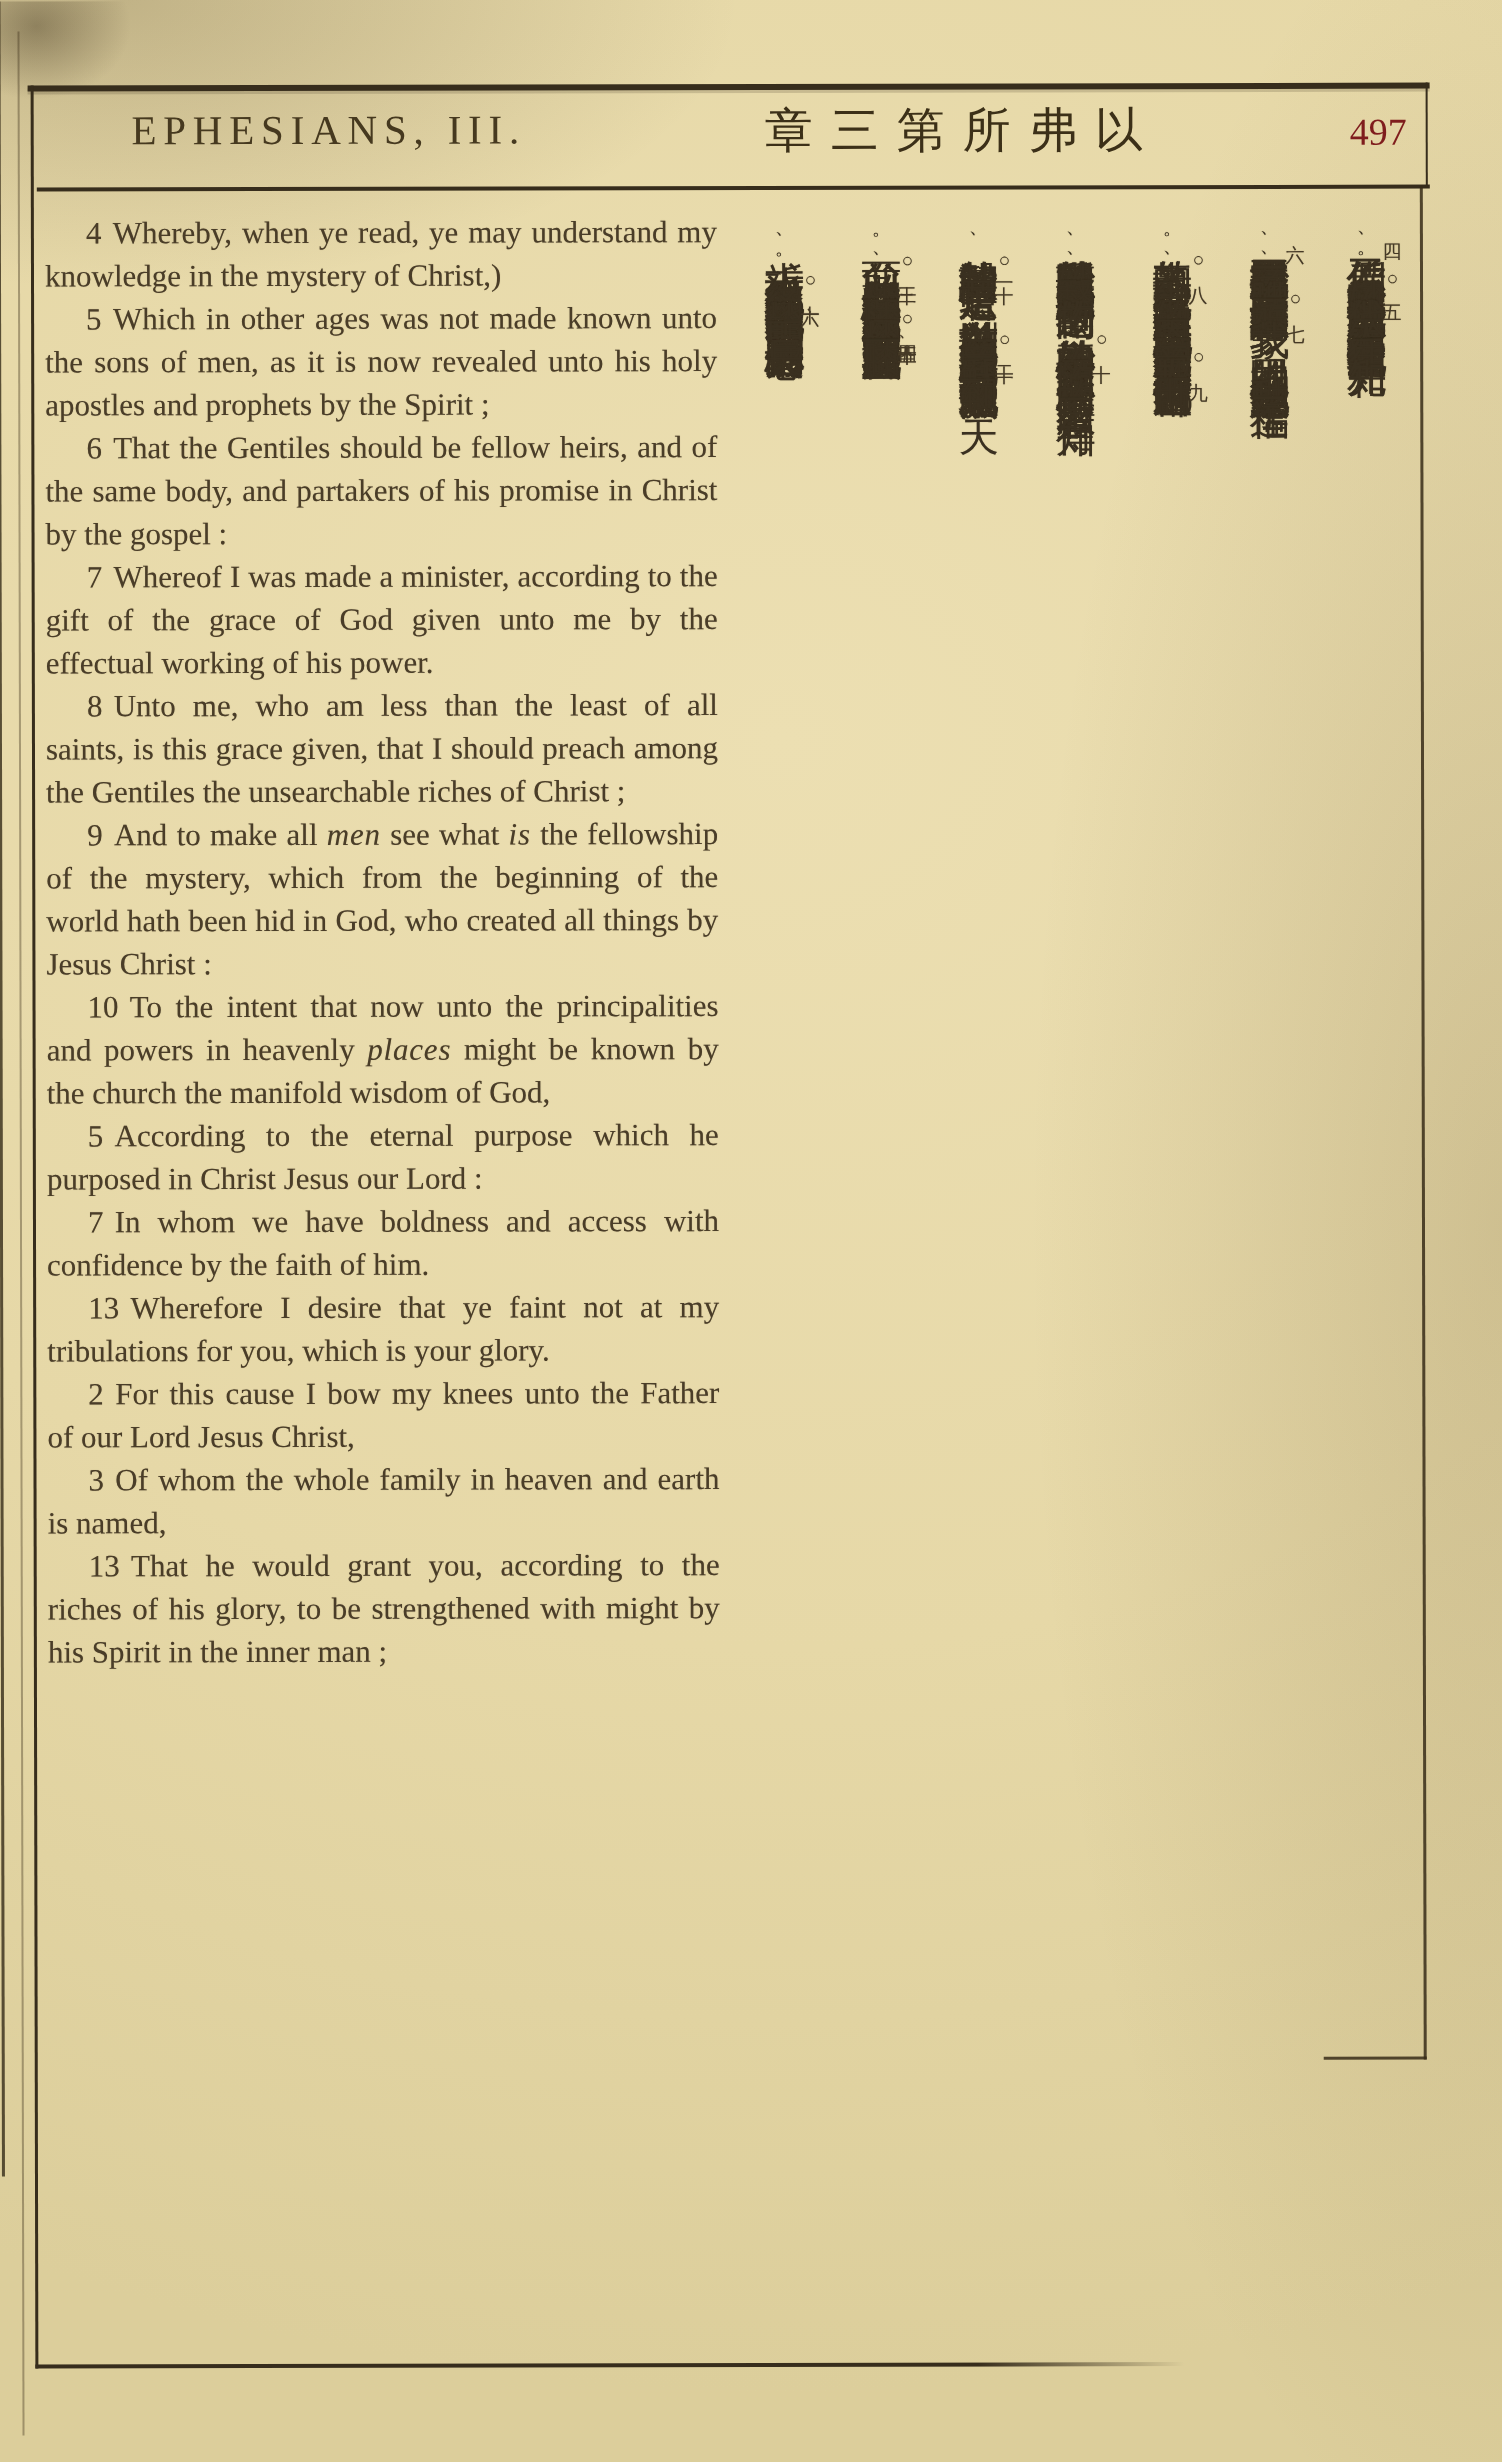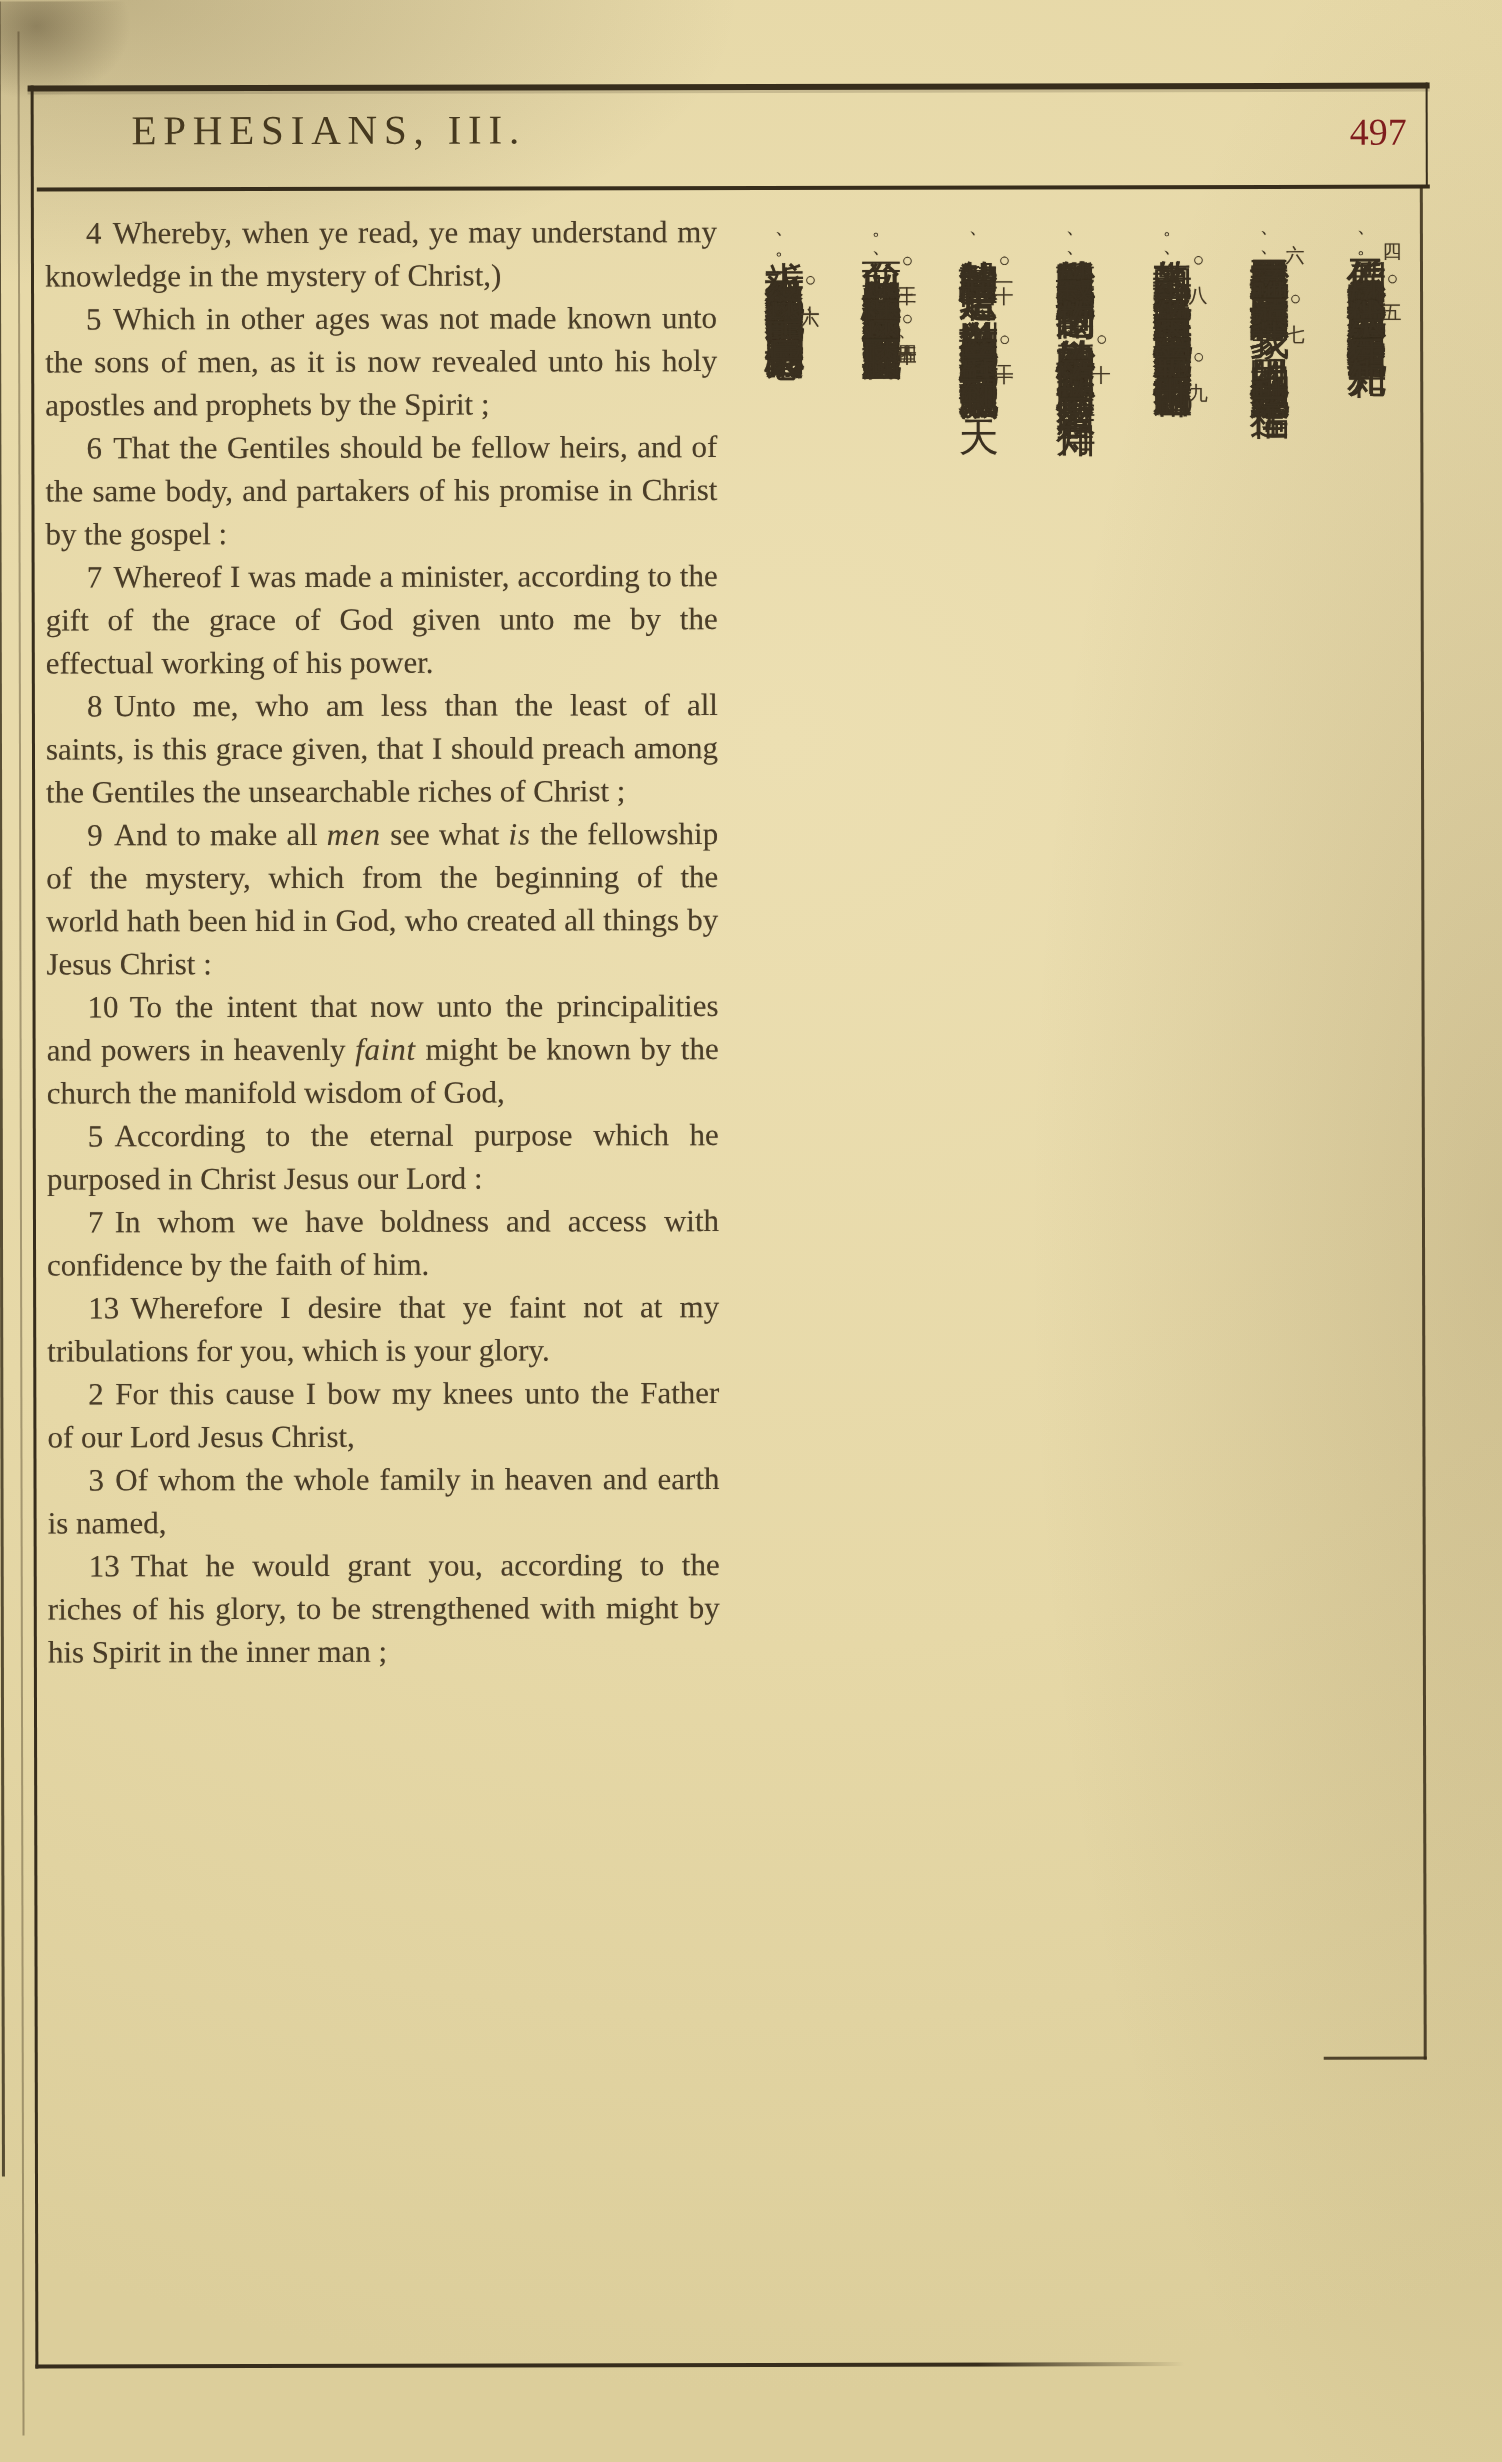--- a/index.html
+++ b/index.html
@@ -61,30 +61,31 @@
   <div class="rule" id="rule-top"></div>
   <div class="rule" id="rule-header"></div>
   <div class="rule" id="rule-bottom"></div>
   <div class="rule" id="border-left"></div>
   <div class="rule" id="border-right-top"></div>
   <div id="border-right" class="rule"></div>
   <div id="cap-right" class="rule"></div>
   <div id="divider"></div>
 
   <div id="h-eng">EPHESIANS, III.</div>
+  <div id="h-chi">章三第所弗以</div>
   <div id="h-page">497</div>
 
   <div id="english-verses">
       <p class="verse"><span class="vnum">4</span>Whereby, when ye read, ye may understand my knowledge in the mystery of Christ,)</p>
       <p class="verse"><span class="vnum">5</span>Which in other ages was not made known unto the sons of men, as it is now revealed unto his holy apostles and prophets by the Spirit ;</p>
       <p class="verse"><span class="vnum">6</span>That the Gentiles should be fellow heirs, and of the same body, and partakers of his promise in Christ by the gospel :</p>
       <p class="verse"><span class="vnum">7</span>Whereof I was made a minister, according to the gift of the grace of God given unto me by the effectual working of his power.</p>
       <p class="verse"><span class="vnum">8</span>Unto me, who am less than the least of all saints, is this grace given, that I should preach among the Gentiles the unsearchable riches of Christ ;</p>
       <p class="verse"><span class="vnum">9</span>And to make all <i>men</i> see what <i>is</i> the fellowship of the mystery, which from the beginning of the world hath been hid in God, who created all things by Jesus Christ :</p>
-      <p class="verse"><span class="vnum">10</span>To the intent that now unto the principalities and powers in heavenly <i>faint</i> might be known by the church the manifold wisdom of God,</p>
+      <p class="verse"><span class="vnum">10</span>To the intent that now unto the principalities and powers in heavenly <i>places</i> might be known by the church the manifold wisdom of God,</p>
       <p class="verse"><span class="vnum">5</span>According to the eternal purpose which he purposed in Christ Jesus our Lord :</p>
       <p class="verse"><span class="vnum">7</span>In whom we have boldness and access with confidence by the faith of him.</p>
       <p class="verse"><span class="vnum">13</span>Wherefore I desire that ye faint not at my tribulations for you, which is your glory.</p>
       <p class="verse"><span class="vnum">2</span>For this cause I bow my knees unto the Father of our Lord Jesus Christ,</p>
       <p class="verse"><span class="vnum">3</span>Of whom the whole family in heaven and earth is named,</p>
       <p class="verse"><span class="vnum">13</span>That he would grant you, according to the riches of his glory, to be strengthened with might by his Spirit in the inner man ;</p>
     </div>
 
   <div id="chinese-columns">
       <div class="ccol"><span class="mk">四</span>你們看了<span class="p">、</span>就能曉得我深知基督的奧妙<span class="p">。</span><span class="mk">○五</span>這奧妙在以前的世代<span class="p">、</span>沒有顯示給人<span class="p">、</span>現在用聖靈明明指示他的聖使徒<span class="p">、</span>和先知<span class="p">。</span></div>

